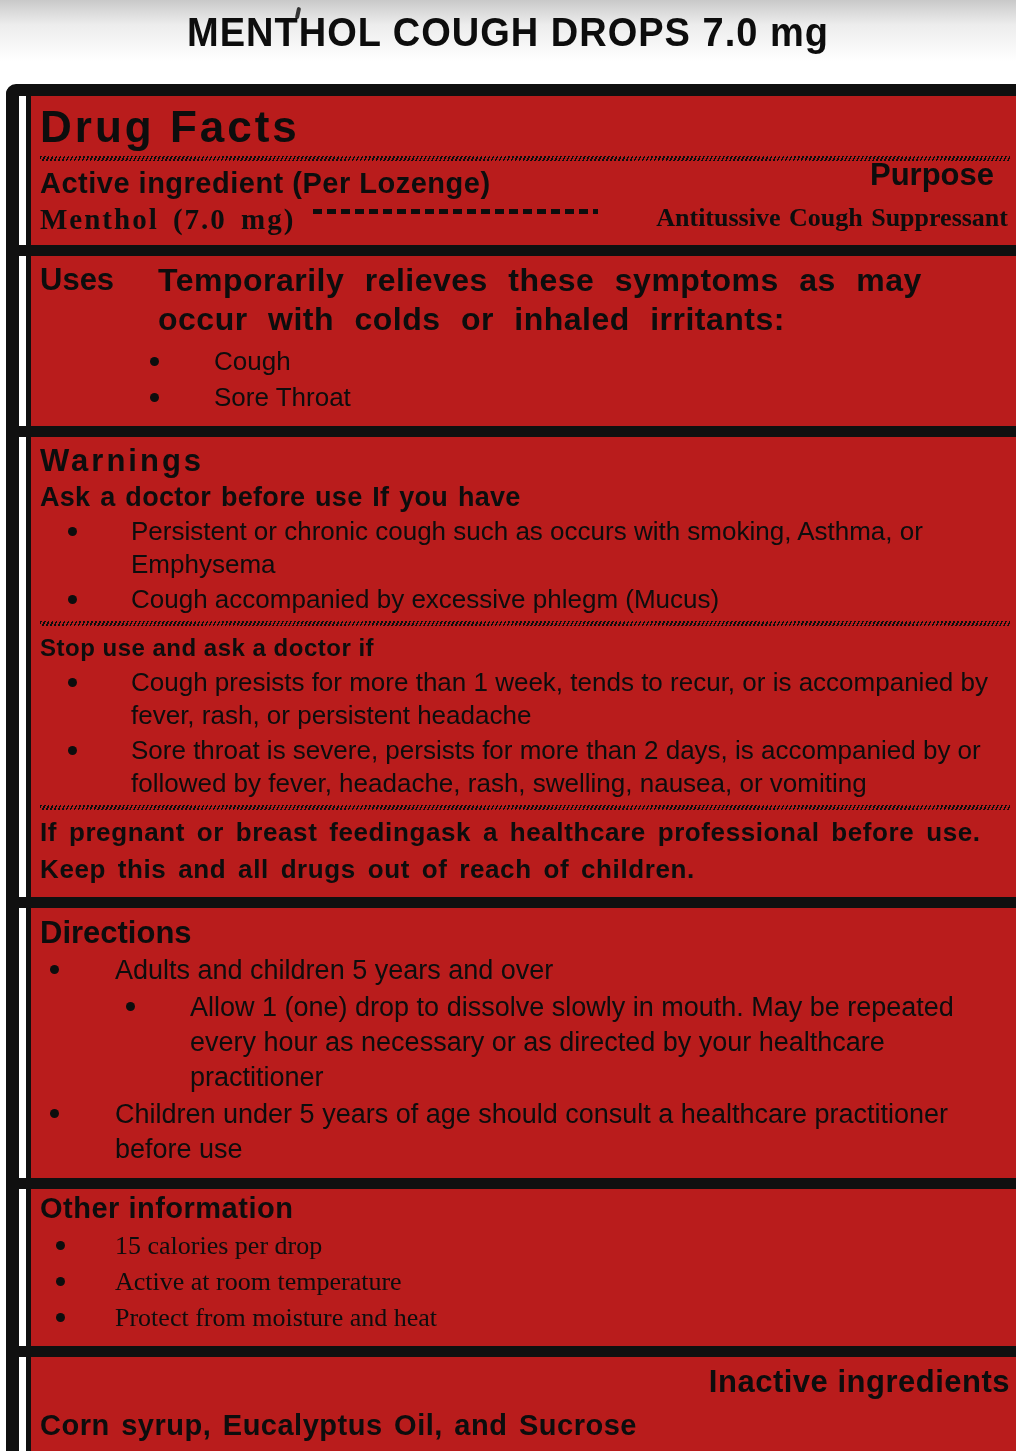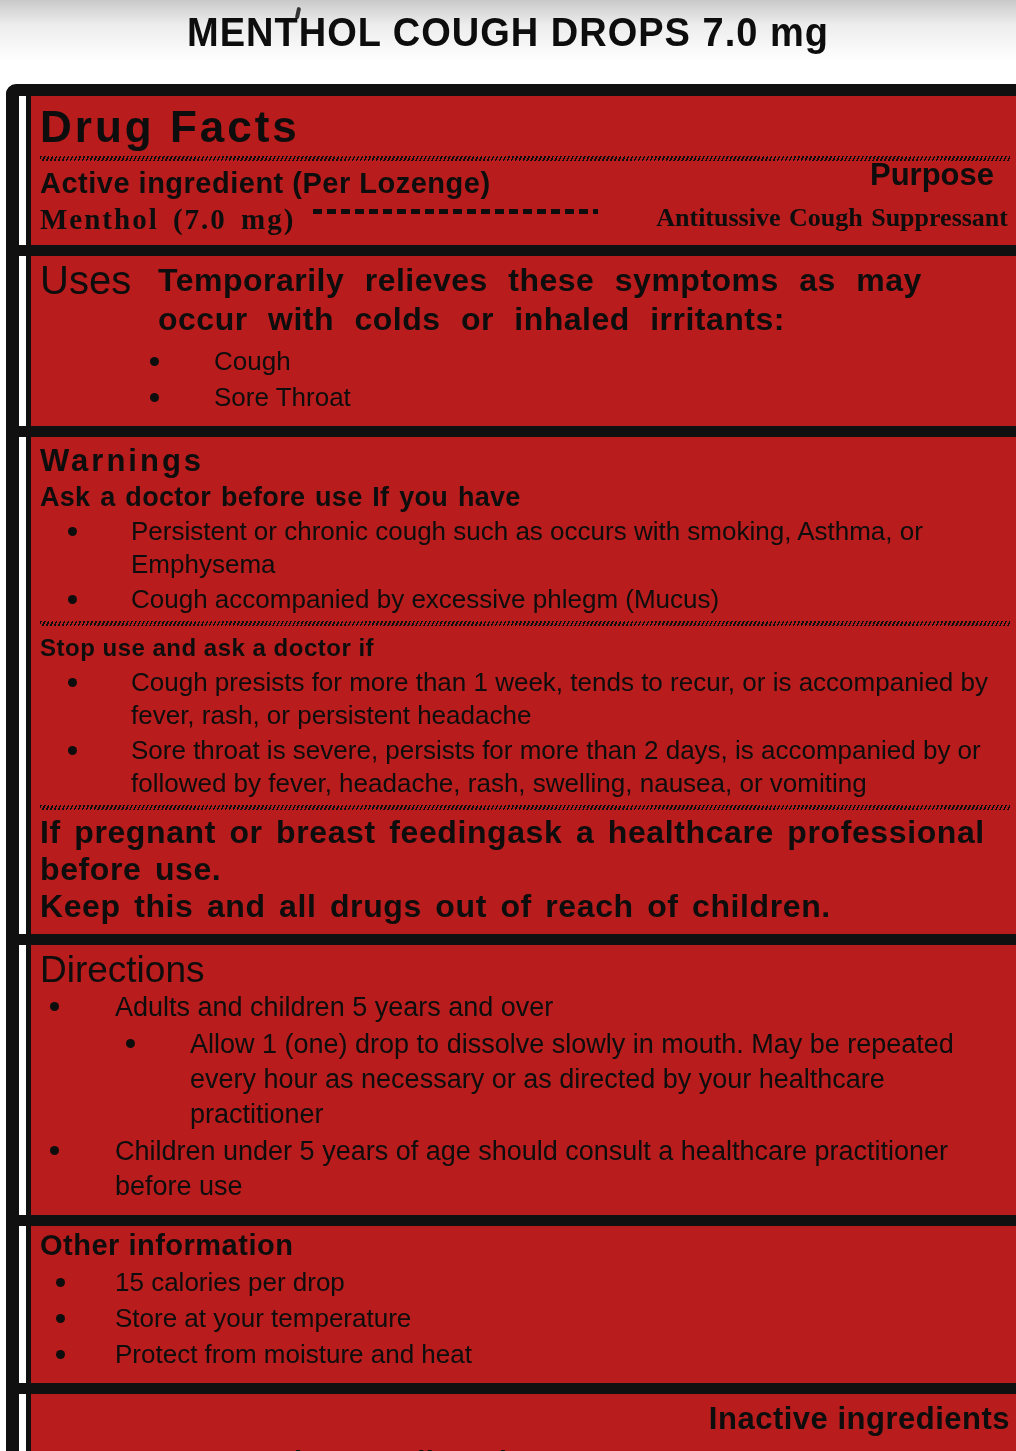--- a/index.html
+++ b/index.html
@@ -68,48 +68,48 @@
   }
   .suppressant { font-size:26px; font-weight:bold; word-spacing:2px; margin-left:auto; white-space:nowrap; padding-right:2px; }
 
   
   .b-row { display:flex; align-items:flex-start; }
   .dot { flex:0 0 9px; width:9px; height:9px; border-radius:50%; background:#0d0d0d; margin-top:12px; }
   .b-text { font-size:26px; line-height:33px; }
 
   
   .uses-top { display:flex; }
-  .uses-label { flex:0 0 118px; font-size:40px; font-weight:normal; line-height:38px; }
+  .uses-label { flex:0 0 118px; font-size:31px; font-weight:bold; line-height:38px; }
   .uses-intro { font-size:32px; font-weight:bold; line-height:39px; word-spacing:11px; letter-spacing:.5px; max-width:860px; }
   .uses-list { margin-top:6px; }
   .uses-list .b-row { margin-bottom:3px; }
   .uses-list .dot { margin-left:110px; margin-right:55px; }
 
   
   .warnings-h { font-size:31px; font-weight:bold; letter-spacing:3px; line-height:38px; }
   .sub-h { font-size:27px; font-weight:bold; word-spacing:2px; letter-spacing:.3px; line-height:35px; }
   .warn-list .dot { margin-left:28px; margin-right:54px; }
   .warn-list .b-row { margin-bottom:2px; }
   .warn-list .b-text { max-width:880px; }
   .stop-h { font-size:24px; font-weight:bold; letter-spacing:.5px; line-height:36px; }
-  .preg { font-size:32px; font-weight:bold; letter-spacing:.6px; word-spacing:4px; line-height:37px; margin-top:3px; }
-
-  
-  .directions-h { font-size:37px; font-weight:normal; line-height:40px; }
+  .preg { font-size:26px; font-weight:bold; letter-spacing:.6px; word-spacing:4px; line-height:37px; margin-top:3px; }
+
+  
+  .directions-h { font-size:31px; font-weight:bold; line-height:40px; }
   .dir-list .b-text { font-size:27px; line-height:35px; max-width:900px; }
   .dir-list .dot { margin-left:10px; margin-right:56px; }
   .dir-list .sub .dot { margin-left:86px; margin-right:55px; }
   .dir-list .sub .b-text { max-width:820px; }
   .dir-list .b-row { margin-bottom:2px; }
 
   
   .other-h { font-size:29px; font-weight:bold; letter-spacing:.5px; line-height:34px; margin-top:-3px; }
   .other-list { margin-top:4px; }
   .other-list .dot { margin-left:16px; margin-right:50px; }
-  .other-list .b-row { margin-bottom:3px; }
+  .other-list .b-row { margin-bottom:3px;font-family:Liberation Serif, serif; }
 
   
   .inactive-h { font-size:31px; font-weight:bold; letter-spacing:.5px; line-height:40px;text-align:right; }
   .inactive-v { font-size:29px; font-weight:bold; word-spacing:3px; letter-spacing:.5px; line-height:40px; margin-top:3px; padding-bottom:12px; }
 </style>
 </head>
 <body>
 
 <div class="scan-top"></div>
 <div class="speck"></div>
@@ -213,21 +213,21 @@
 
     <div class="sec">
       <div class="other-h">Other information</div>
       <div class="other-list">
         <div class="b-row">
           <span class="dot"></span>
           <span class="b-text">15 calories per drop</span>
         </div>
         <div class="b-row">
           <span class="dot"></span>
-          <span class="b-text">Store at your temperature</span>
+          <span class="b-text">Active at room temperature</span>
         </div>
         <div class="b-row">
           <span class="dot"></span>
           <span class="b-text">Protect from moisture and heat</span>
         </div>
       </div>
     </div>
 
     <div class="hbar"></div>
 

